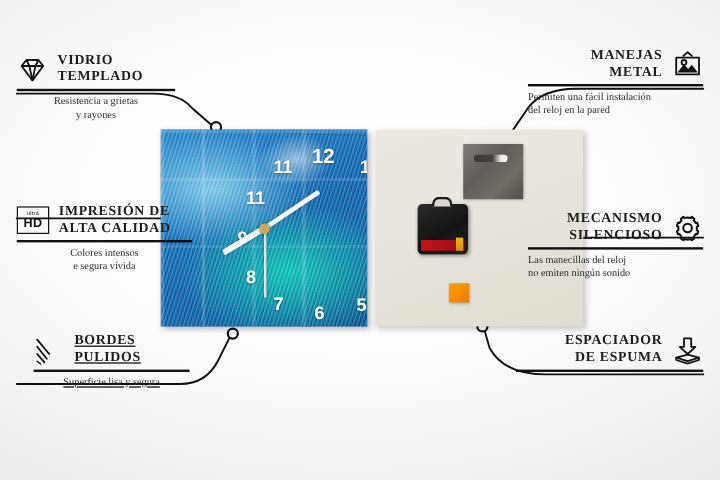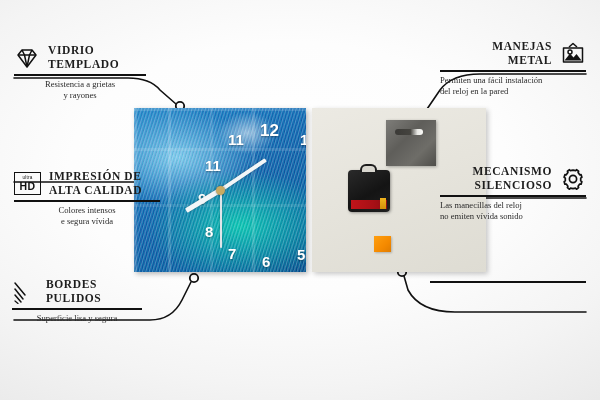--- a/index.html
+++ b/index.html
@@ -244,21 +244,21 @@
       <div>
         <div class="co-title">IMPRESIÓN DE</div>
         <div class="co-title">ALTA CALIDAD</div>
       </div>
     </div>
     <div class="co-rule" style="width:146px;"></div>
     <div class="co-desc">Colores intensos
 e segura vívida</div>
   </div>
 
-  <div class="callout left" style="left:12px; top:278px; width:130px;">
+  <div class="callout left" style="left:28px; top:278px; width:130px;text-decoration:underline;">
     <div class="co-head">
       <svg class="ic" viewBox="0 0 26 24">
         <g stroke="#111" stroke-width="1.5" fill="none" stroke-linecap="round">
           <path d="M3,3 L13,15"></path>
             <path d="M3,9 L11,19"></path>
             <path d="M3,15 L9,22"></path>
           <path d="M3,21 L6,23.5" stroke-width="1.2"></path>
         </g>
       </svg>
       <div>
@@ -283,35 +283,48 @@
           <path d="M4.5,18.5 L10,11.5 L13.5,15.5 L16.5,12 L21.5,18.5 Z" fill="#111" stroke="none"></path>
           <circle cx="10" cy="10" r="2"></circle>
         </g>
       </svg>
     </div>
     <div class="co-rule" style="width:146px;"></div>
     <div class="co-desc">Permiten una fácil instalación
 del reloj en la pared</div>
   </div>
 
-  <div class="callout right" style="left:440px; top:165px; width:146px;">
+  <div class="callout right" style="left:440px; top:176px; width:146px;">
     <div class="co-head">
       <div>
         <div class="co-title">MECANISMO</div>
         <div class="co-title">SILENCIOSO</div>
       </div>
       <svg class="ic" viewBox="0 0 26 24">
         <g fill="none" stroke="#111" stroke-width="1.7" stroke-linejoin="round" stroke-linecap="round">
           <path d="M13,3.2 l2.6,0.5 0.9,-1.0 2.1,1.6 -0.5,1.3 1.6,2.2 1.4,-0.1 0.8,2.6 -1.2,0.8 0,2.7 1.2,0.8 -0.8,2.6 -1.4,-0.1 -1.6,2.2 0.5,1.3 -2.1,1.6 -0.9,-1.0 -2.6,0.5 -2.6,-0.5 -0.9,1.0 -2.1,-1.6 0.5,-1.3 -1.6,-2.2 -1.4,0.1 -0.8,-2.6 1.2,-0.8 0,-2.7 -1.2,-0.8 0.8,-2.6 1.4,0.1 1.6,-2.2 -0.5,-1.3 2.1,-1.6 0.9,1.0 Z"></path>
           <circle cx="13" cy="12" r="3.6"></circle>
         </g>
       </svg>
     </div>
     <div class="co-rule" style="width:146px;"></div>
     <div class="co-desc">Las manecillas del reloj
-no emiten vívida sonido</div>
+no emiten ningún sonido</div>
   </div>
 
   <div class="callout right" style="left:430px; top:278px; width:156px;">
+    <div class="co-head">
+      <div>
+        <div class="co-title">ESPACIADOR</div>
+        <div class="co-title">DE ESPUMA</div>
+      </div>
+      <svg class="ic" viewBox="0 0 26 24">
+        <g fill="none" stroke="#111" stroke-width="1.5" stroke-linejoin="round">
+          <path d="M10,2 L16,2 L16,9 L19.5,9 L13,15 L6.5,9 L10,9 Z"></path>
+          <path d="M13,15.5 L22.5,18 L13,21 L3.5,18 Z"></path>
+          <path d="M3.5,18 L3.5,20 L13,23 L22.5,20 L22.5,18"></path>
+        </g>
+      </svg>
+    </div>
     <div class="co-rule" style="width:156px;"></div>
   </div>
 
 </div>
 
 </body></html>

